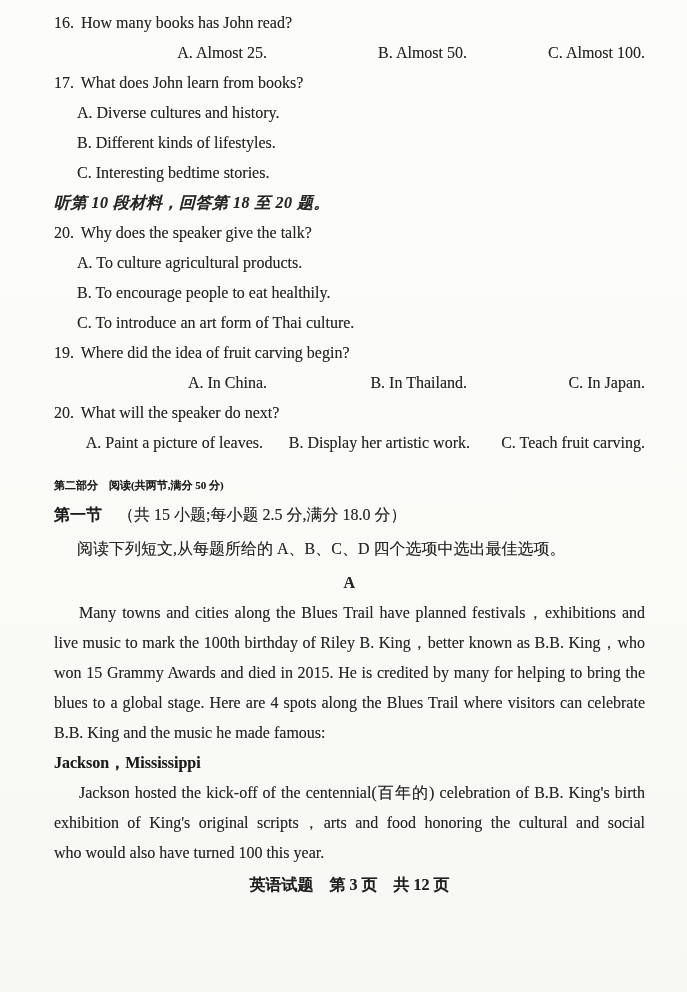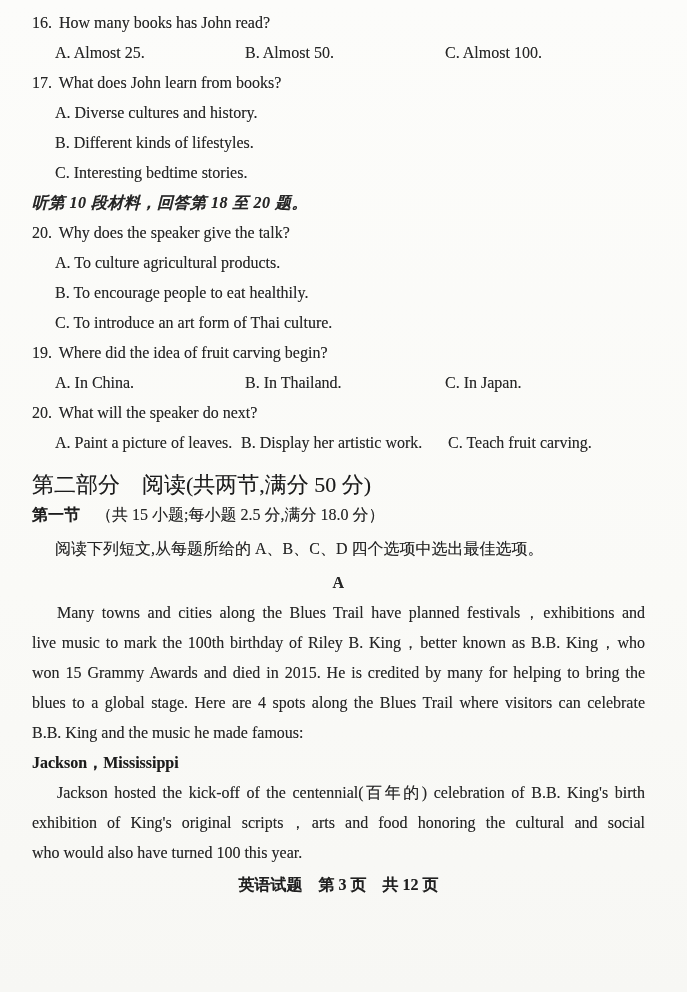--- a/index.html
+++ b/index.html
@@ -6,42 +6,42 @@
   html, body { width: 687px; height: 992px; }
   body {
     background: #fbfbf8;
     font-family: "Liberation Serif", "DejaVu Serif", serif;
     color: #262626;
     font-size: 16px;
     overflow: hidden;
   }
   .page {
     width: 687px; height: 992px;
-    padding: 8px 42px 0 32px;
+    padding: 8px 42px 0 54px;
     background: linear-gradient(180deg, #fcfcfa 0%, #fafaf7 60%, #f7f7f4 100%);
     text-shadow: 0 0 0.6px rgba(45,45,45,0.45);
   }
   .line { height: 30px; line-height: 30px; }
   .q-line { white-space: nowrap; }
   .q-num { display: inline-block; min-width: 23px; }
-  .opt-row { display: flex; padding-left: 23px; white-space: nowrap; }
+  .opt-row { display: flex; padding-left: 23px; white-space: nowrap; text-align: right; }
   .opt-row .col-a { width: 190px; }
   .opt-row .col-b { width: 200px; }
   .opt-row .col-c { flex: 1; }
   .opt-row.tight .col-a { width: 186px; }
   .opt-row.tight .col-b { width: 207px; }
   .opt-stack { padding-left: 23px; }
   .note-cn {
     font-style: italic;
     font-weight: 600;
     letter-spacing: 0.5px;
   }
   .part-header {
-    font-weight: normal;
-    font-size: 22px;
+    font-weight: bold;
+    font-size: 11px;
     margin-top: 12px;
     color: #1c1c1c;
   }
   .sec-line { margin-top: 0; }
   .sec-label { font-weight: bold; color: #1c1c1c; }
   .sec-detail { font-weight: normal; }
   .instruction { padding-left: 23px; margin-top: 4px; }
   .passage-label {
     text-align: center;
     font-weight: bold;

